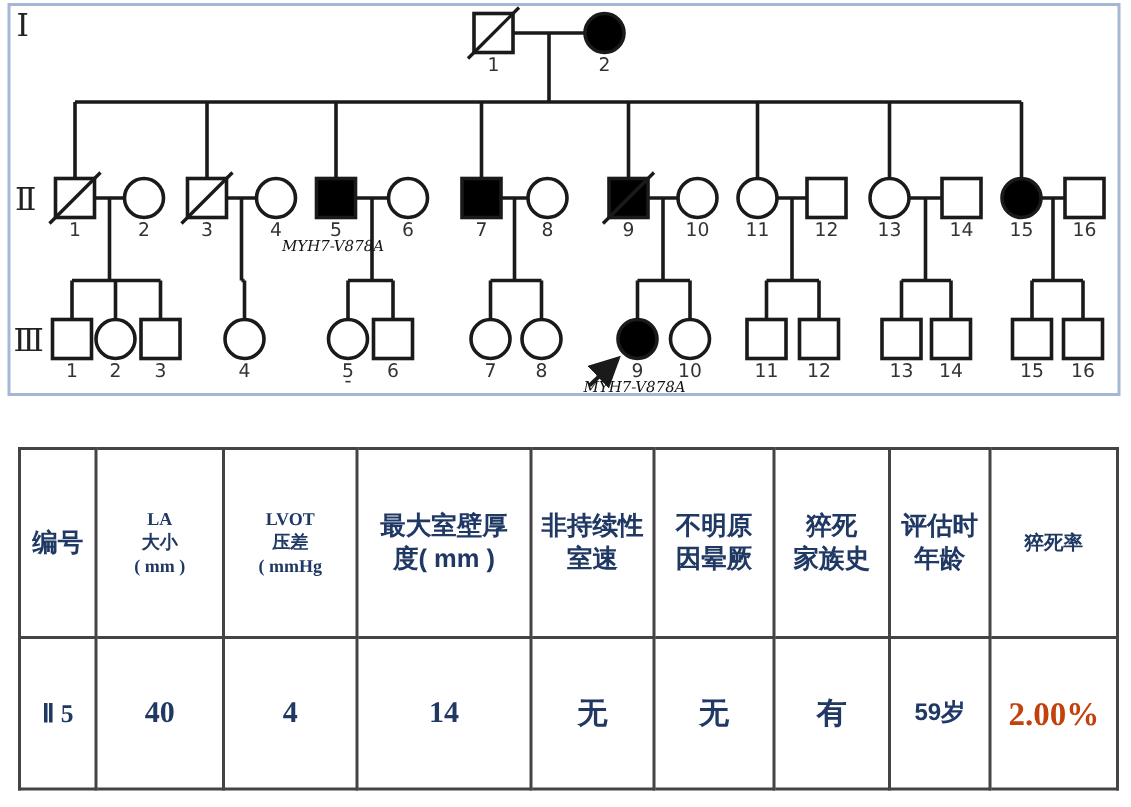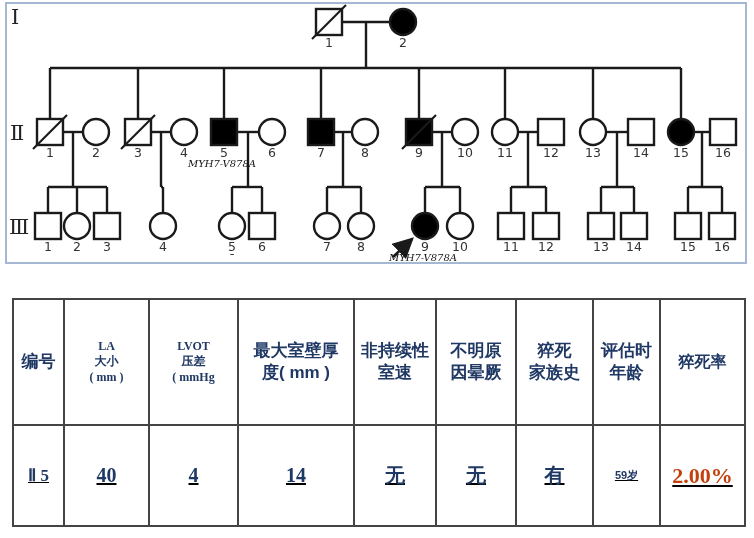--- a/index.html
+++ b/index.html
@@ -22,28 +22,28 @@
   table.risk col.c2{width:89px}  table.risk col.c3{width:116px}
   table.risk col.c4{width:82px}  table.risk col.c5{width:80px}
   table.risk col.c6{width:77px}  table.risk col.c7{width:67px}
   table.risk col.c8{width:85px}
   table.risk th,table.risk td{
     border:2px solid #444;text-align:center;vertical-align:middle;
     color:#1f3864;font-weight:bold;padding:0;
   }
   table.risk{border:2px solid #111;}
   table.risk thead tr{height:126px;}
-  table.risk tbody tr{height:101px;text-decoration:underline;}
+  table.risk tbody tr{height:101px;}
   table.risk th{font-size:17px;line-height:1.28;white-space:pre-line;}
   table.risk th.c1,table.risk th.c2{font-family:"Liberation Serif",serif;font-size:12px;}
-  table.risk th.c8{font-size:16px;margin-left:36px;}
+  table.risk th.c8{font-size:13px;margin-left:36px;}
   table.risk td{font-size:20px;}
   table.risk td.c0{font-family:"Liberation Serif",serif;font-size:17px;}
   table.risk td.c1,table.risk td.c2,table.risk td.c3{font-family:"Liberation Serif",serif;font-size:20px;}
-  table.risk td.c7{font-size:11px;}
+  table.risk td.c7{font-size:16px;}
   table.risk td.c8{font-family:"Liberation Serif",serif;font-size:22px;color:#c2410c;}
 </style>
 </head>
 <body>
 
 <div class="pedigree-box">
   <svg width="738" height="258" viewBox="0 0 738 258" xmlns="http://www.w3.org/2000/svg">
     <defs>
       <marker id="ah" markerWidth="9" markerHeight="9" refX="7" refY="4" orient="auto">
         <path d="M0,0 L8,4 L0,8 z" fill="#1a1a1a"></path>

